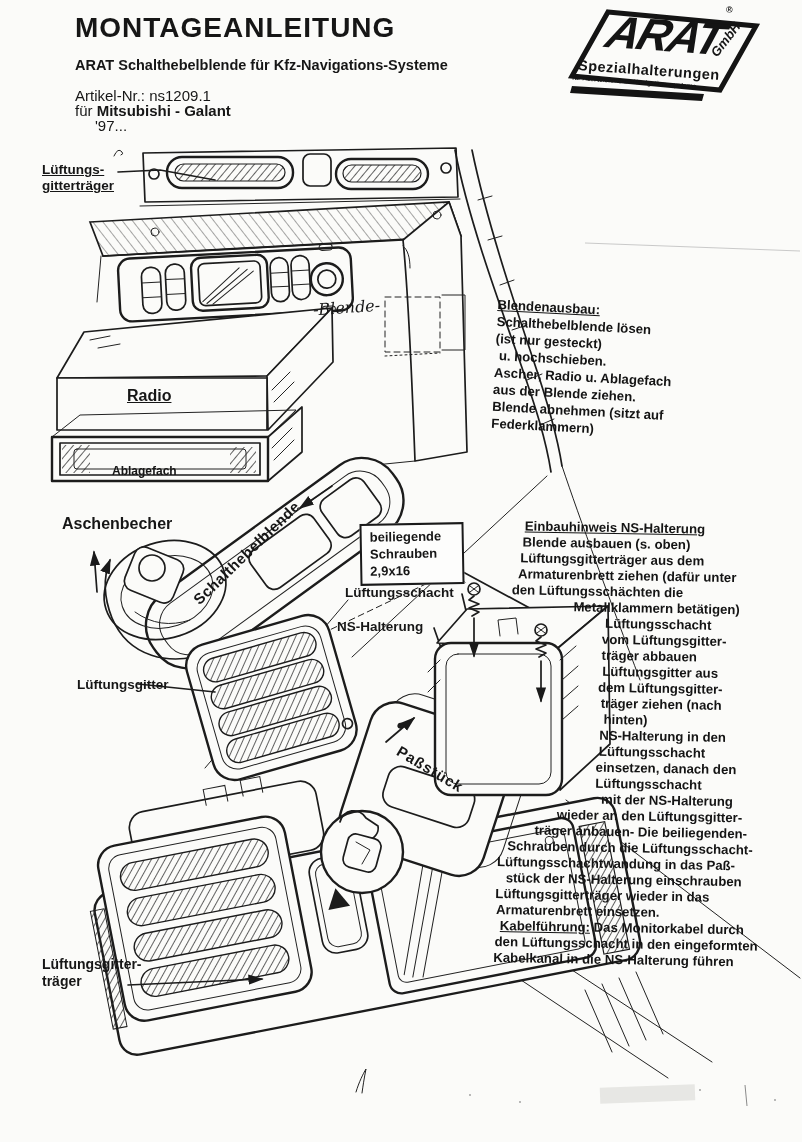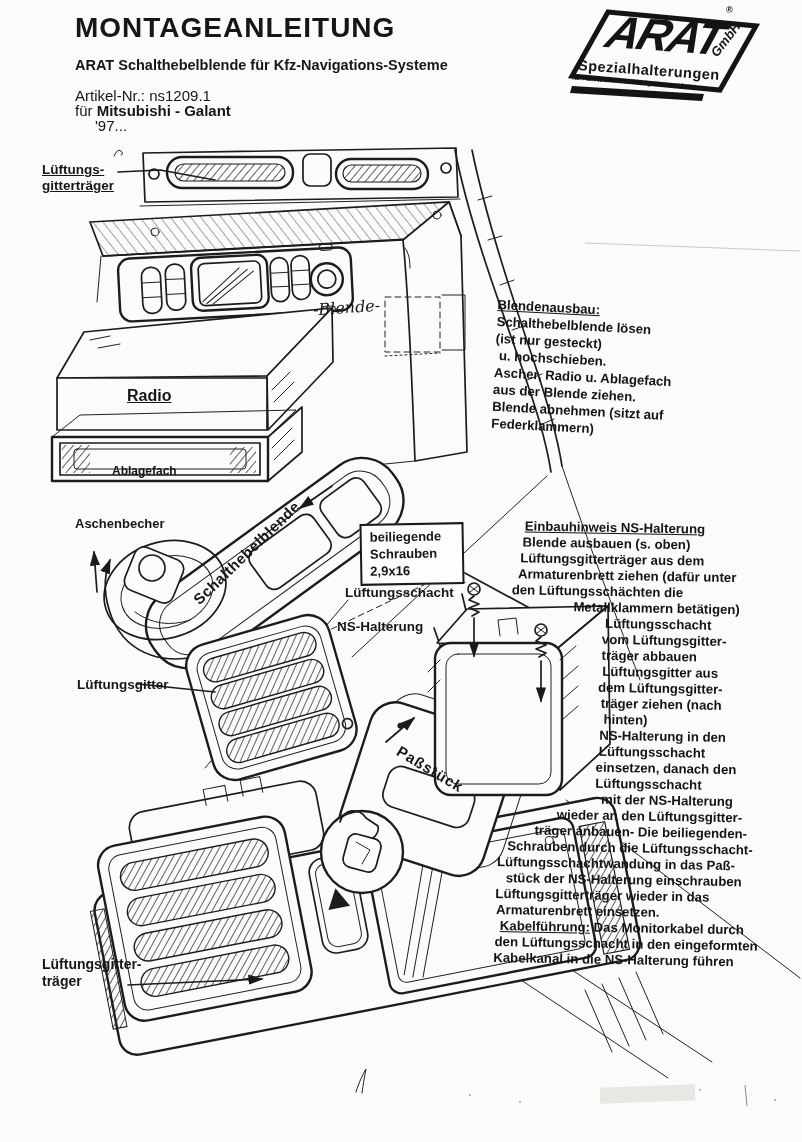--- a/index.html
+++ b/index.html
@@ -295,21 +295,21 @@
   <div style="position:absolute;left:10px;top:58px;transform:rotate(4deg);font-size:14.5px;font-weight:bold;letter-spacing:.5px;color:#141414;">Spezialhalterungen</div>
   <div style="position:absolute;left:4px;top:74px;transform:rotate(4deg);font-size:6.5px;font-weight:bold;">für Autotelefone u. -Navigationssysteme</div>
 </div>
 
 <div class="lbl" style="left:42px;top:162px;text-decoration:underline;">
   <div>Lüftungs-</div>
   <div>gitterträger</div>
 </div>
 <div class="lbl" style="left:127px;top:388px;font-size:16px;text-decoration:underline;">Radio</div>
 <div class="lbl" style="left:112px;top:456px;font-size:12px;margin-top:7px;">Ablagefach</div>
-<div class="lbl" style="left:62px;top:516px;font-size:13px;margin-left:13px;">Aschenbecher</div>
+<div class="lbl" style="left:62px;top:516px;font-size:16px;">Aschenbecher</div>
 <div class="lbl" id="lbl-schalthebelblende">Schalthebelblende</div>
 <div class="lbl" id="lbl-blende-note">-Blende-</div>
 
 <div id="schrauben-box" class="abs">
   <div>beiliegende</div>
   <div>Schrauben</div>
   <div>2,9x16</div>
 </div>
 
 <div class="lbl" style="left:345px;top:585px;">Lüftungsschacht</div>

